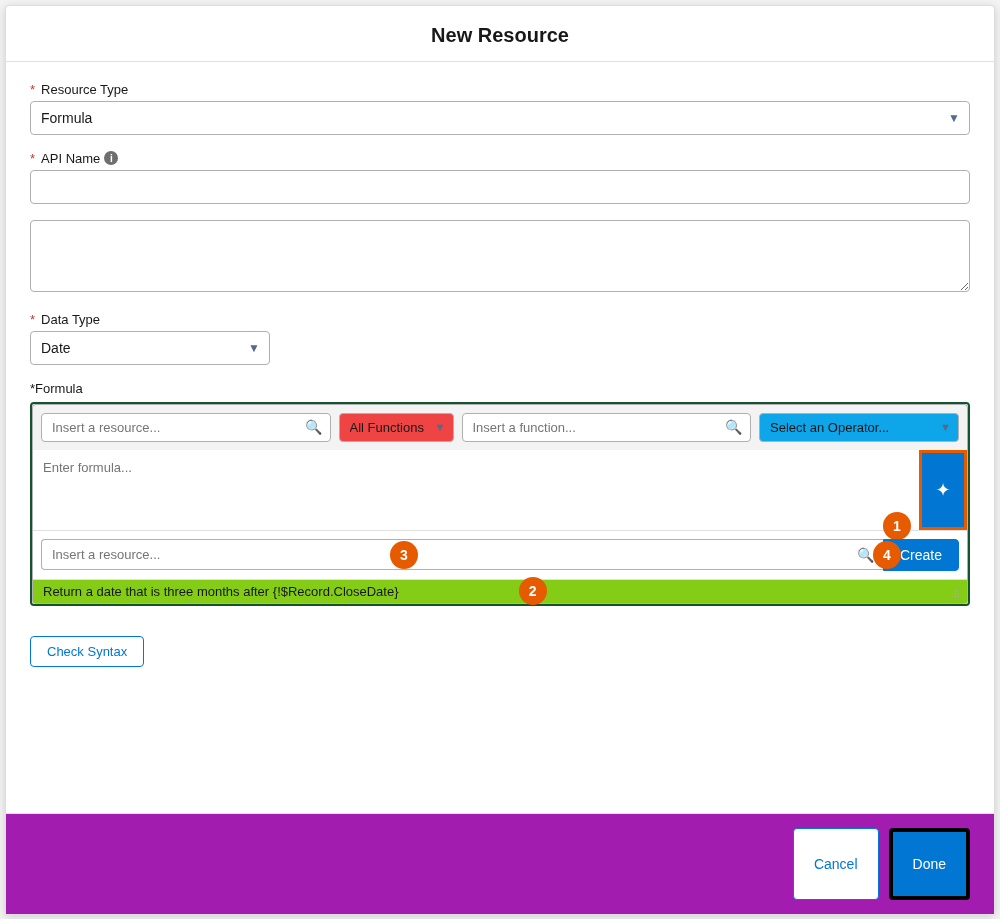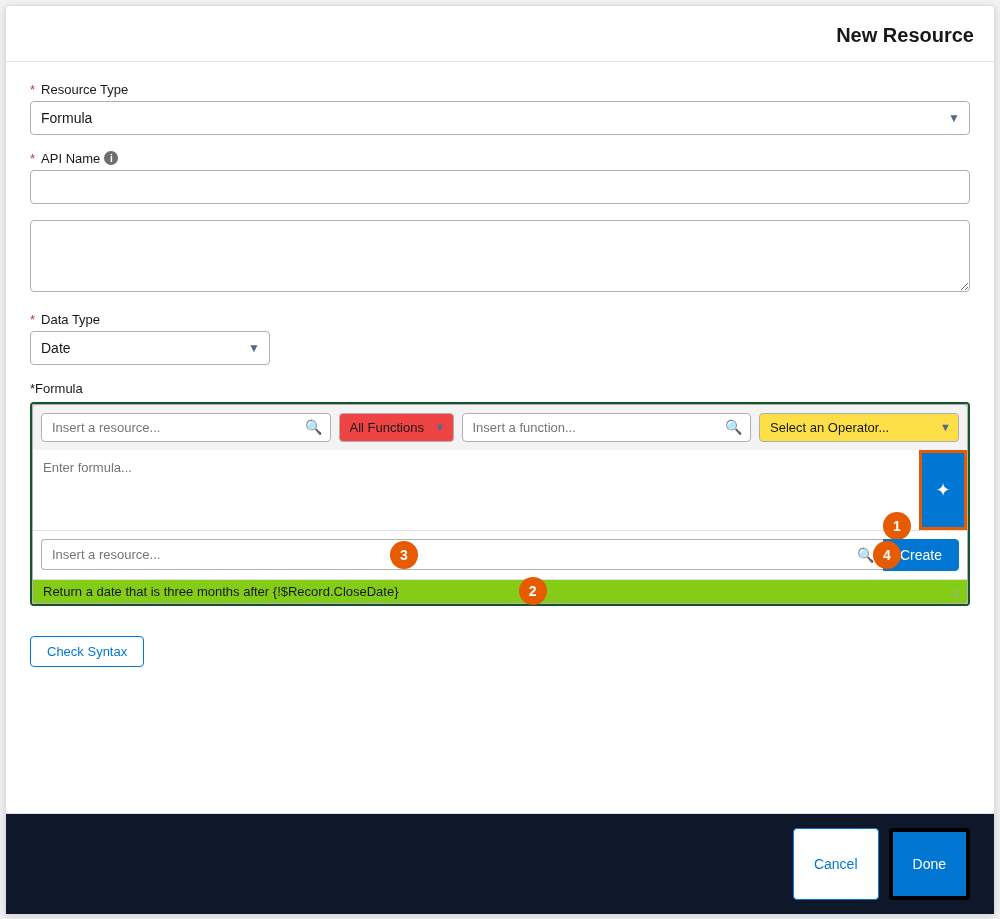--- a/index.html
+++ b/index.html
@@ -17,21 +17,21 @@
       border-radius: 4px;
       width: 990px;
       min-height: 910px;
       display: flex;
       flex-direction: column;
       box-shadow: 0 2px 10px rgba(0,0,0,0.15);
     }
     .modal-header {
       padding: 18px 20px 14px;
       border-bottom: 1px solid #e0e0e0;
-      text-align: right;
+      text-align: center;
     }
     .modal-title {
       font-size: 20px;
       font-weight: 600;
       color: #181818;
     }
     .modal-body {
       padding: 20px 24px;
       flex: 1;
       display: flex;
@@ -173,21 +173,21 @@
       position: relative;
       min-width: 200px;
     }
     .operator-select-wrapper select {
       width: 100%;
       padding: 6px 28px 6px 10px;
       border: 1px solid #b0b0b0;
       border-radius: 4px;
       font-size: 13px;
       appearance: none;
-      background: #fde047;
+      background: #0ea5e9;
       color: #181818;
       cursor: pointer;
     }
     .operator-select-wrapper .chevron {
       position: absolute;
       right: 8px;
       top: 50%;
       transform: translateY(-50%);
       pointer-events: none;
       color: #54698d;
@@ -307,21 +307,21 @@
       font-size: 13px;
       cursor: pointer;
       font-weight: 500;
     }
     .modal-footer {
       padding: 14px 24px;
       border-top: 1px solid #e0e0e0;
       display: flex;
       justify-content: flex-end;
       gap: 10px;
-      background: #0f172a;
+      background: #a21caf;
     }
     .cancel-btn {
       padding: 8px 20px;
       background: #fff;
       color: #0176d3;
       border: 1px solid #0176d3;
       border-radius: 4px;
       font-size: 14px;
       cursor: pointer;
     }

